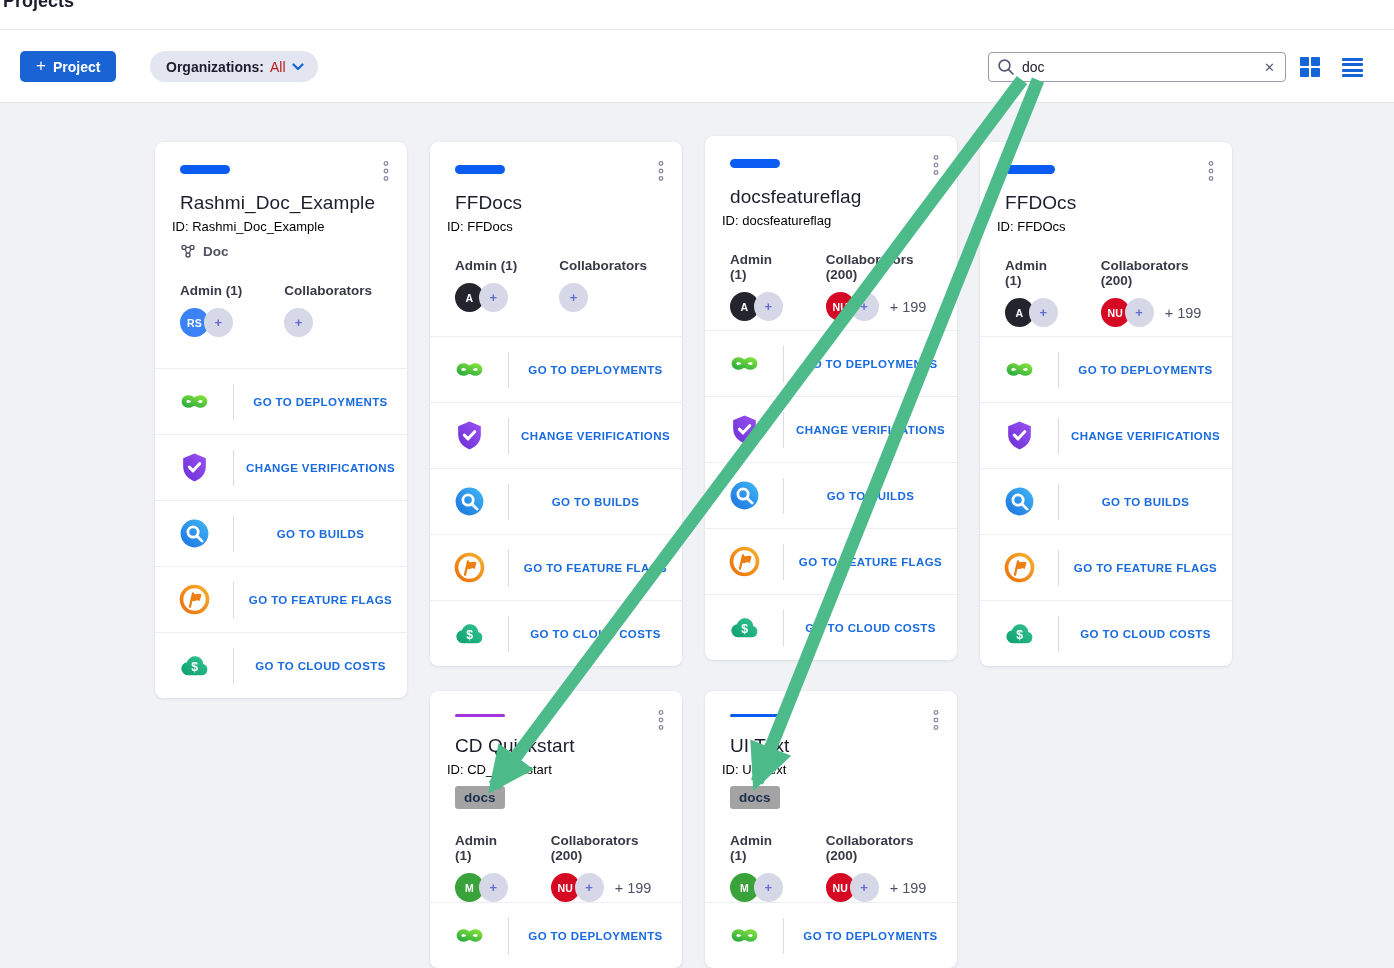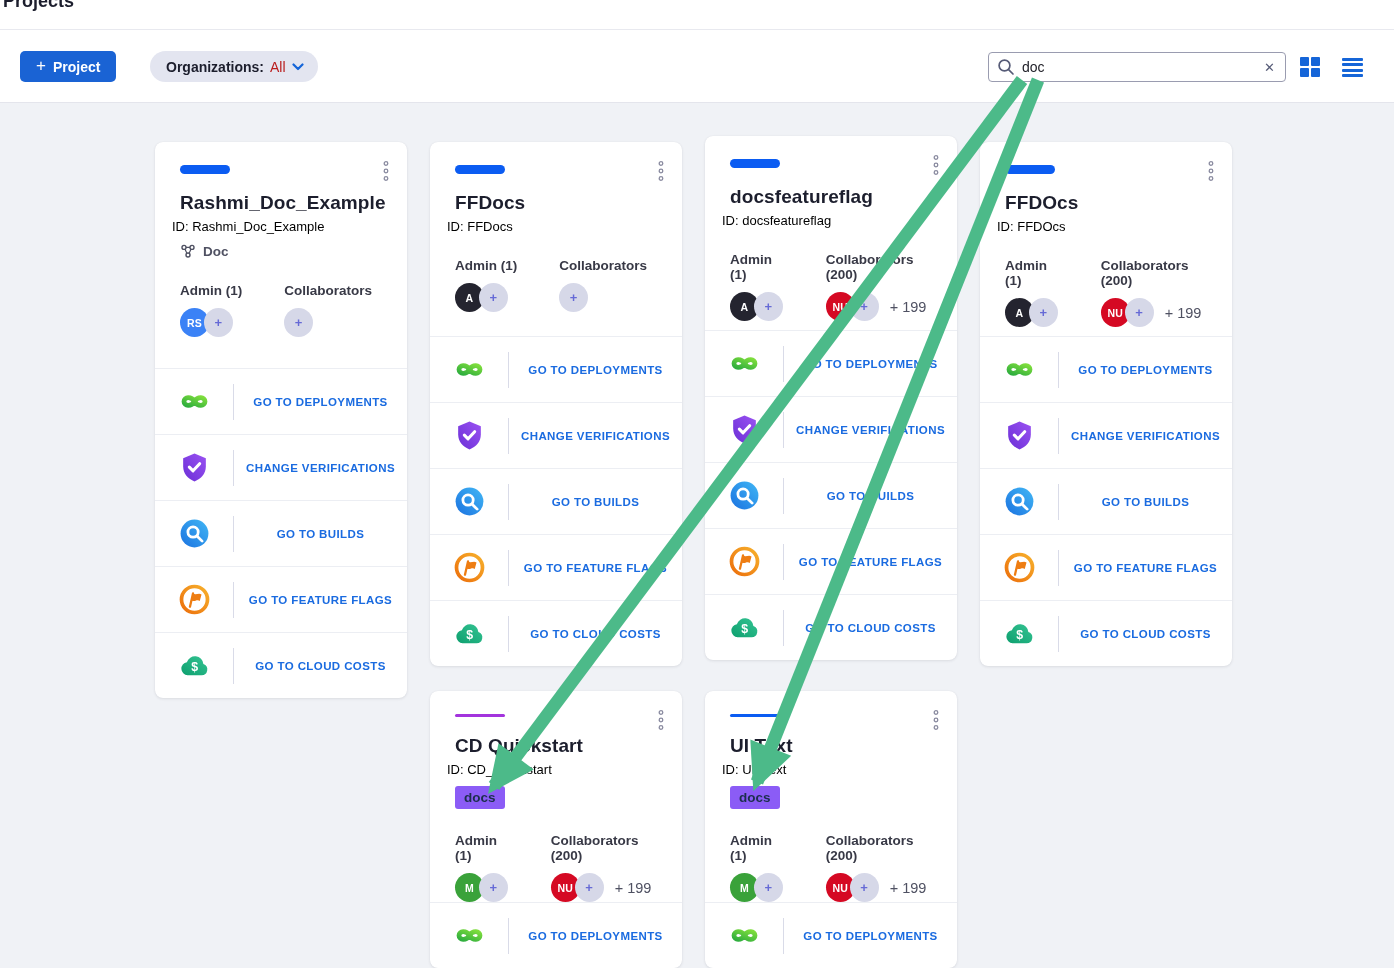--- a/index.html
+++ b/index.html
@@ -31,24 +31,24 @@
   .grid-glyph { display:grid; grid-template-columns:9px 9px; grid-template-rows:9px 9px; gap:2px; }
   .grid-glyph i { background:#1565d8; border-radius:1px; }
   .list-glyph { display:flex; flex-direction:column; gap:2.6px; padding-top:1px; }
   .list-glyph i { width:21px; height:2.8px; background:#1565d8; border-radius:1px; }
 
   
   .card { position:absolute; width:252px; background:#fff; border-radius:8px; box-shadow:0 1px 3px rgba(40,41,61,.10), 0 0 1px rgba(40,41,61,.08);
     display:flex; flex-direction:column; overflow:hidden; padding-top:23px; z-index:1; }
   .module-bar { width:50px; height:9px; border-radius:5px; margin-left:25px; }
   .kebab-btn { position:absolute; top:15px; right:14px; background:none; border:none; cursor:pointer; padding:3px; }
-  .card-title { margin:18px 25px 0; font-size:19px; font-weight:700; color:#1c1e2d; letter-spacing:.1px; white-space:nowrap; cursor:pointer; }
+  .card-title { margin:18px 25px 0; font-size:19px; font-weight:400; color:#1c1e2d; letter-spacing:.1px; white-space:nowrap; cursor:pointer; }
   .card-id { margin:5px 17px 0; font-size:13px; color:#000000; }
   .tag-row { margin:9px 25px 0; display:flex; align-items:center; gap:7px; font-size:13.5px; font-weight:600; color:#4f5162; }
-  .chip { margin:9px 0 0 25px; align-self:flex-start; background:#8b5cf6; color:#1c2e4d; font-size:13.5px; font-weight:600;
+  .chip { margin:9px 0 0 25px; align-self:flex-start; background:#a3a3a3; color:#1c2e4d; font-size:13.5px; font-weight:600;
     padding:4px 9px; border-radius:3px; }
   .people { display:flex; gap:42px; margin:24px 25px 0;align-items:center; }
   .p-label { font-size:13.5px; font-weight:600; color:#383946; }
   .avatars { display:flex; align-items:center; margin-top:10px; }
   .avatar { width:29px; height:29px; border-radius:50%; display:flex; align-items:center; justify-content:center;
     color:#fff; font-size:10.5px; font-weight:700; letter-spacing:.2px; flex:none; }
   .avatar + .avatar { margin-left:-5px; }
   .avatar.add { background:#d6d8e8; color:#666ad6; font-size:13px; font-weight:700; border:none; cursor:pointer; font-family:inherit; }
   .extra-count { margin-left:11px; font-size:14.5px; color:#4f5162; }
 

